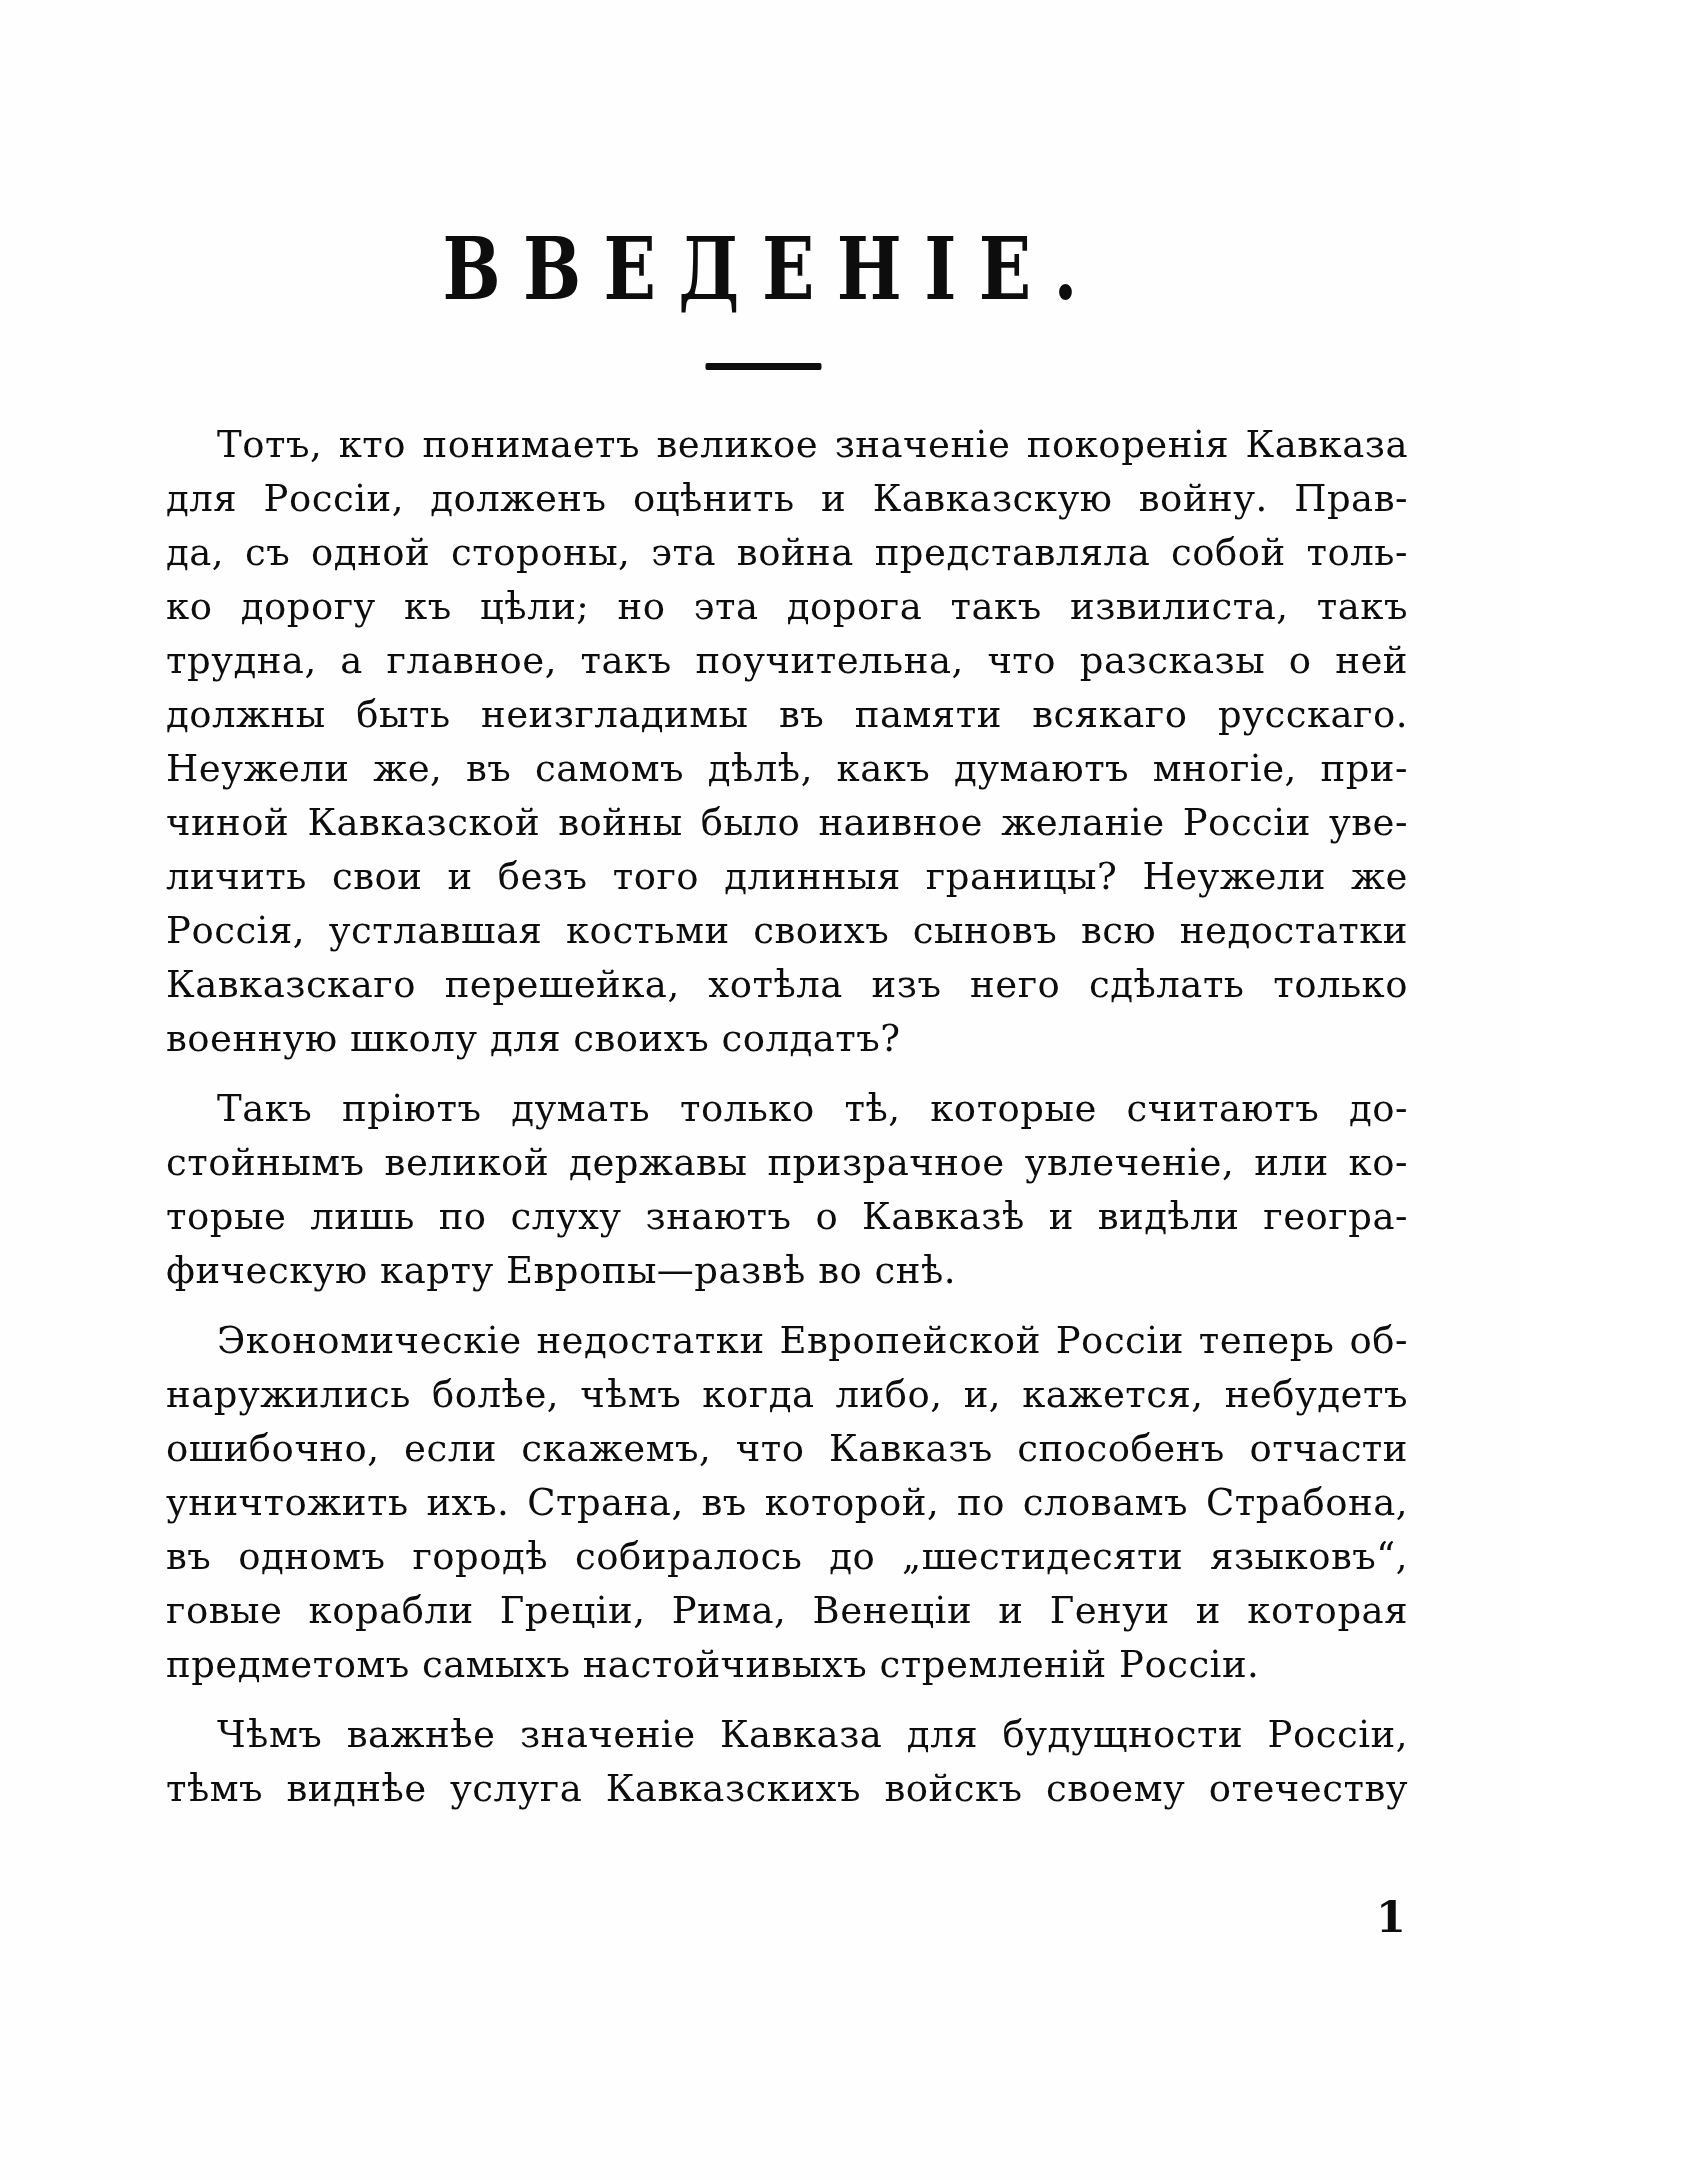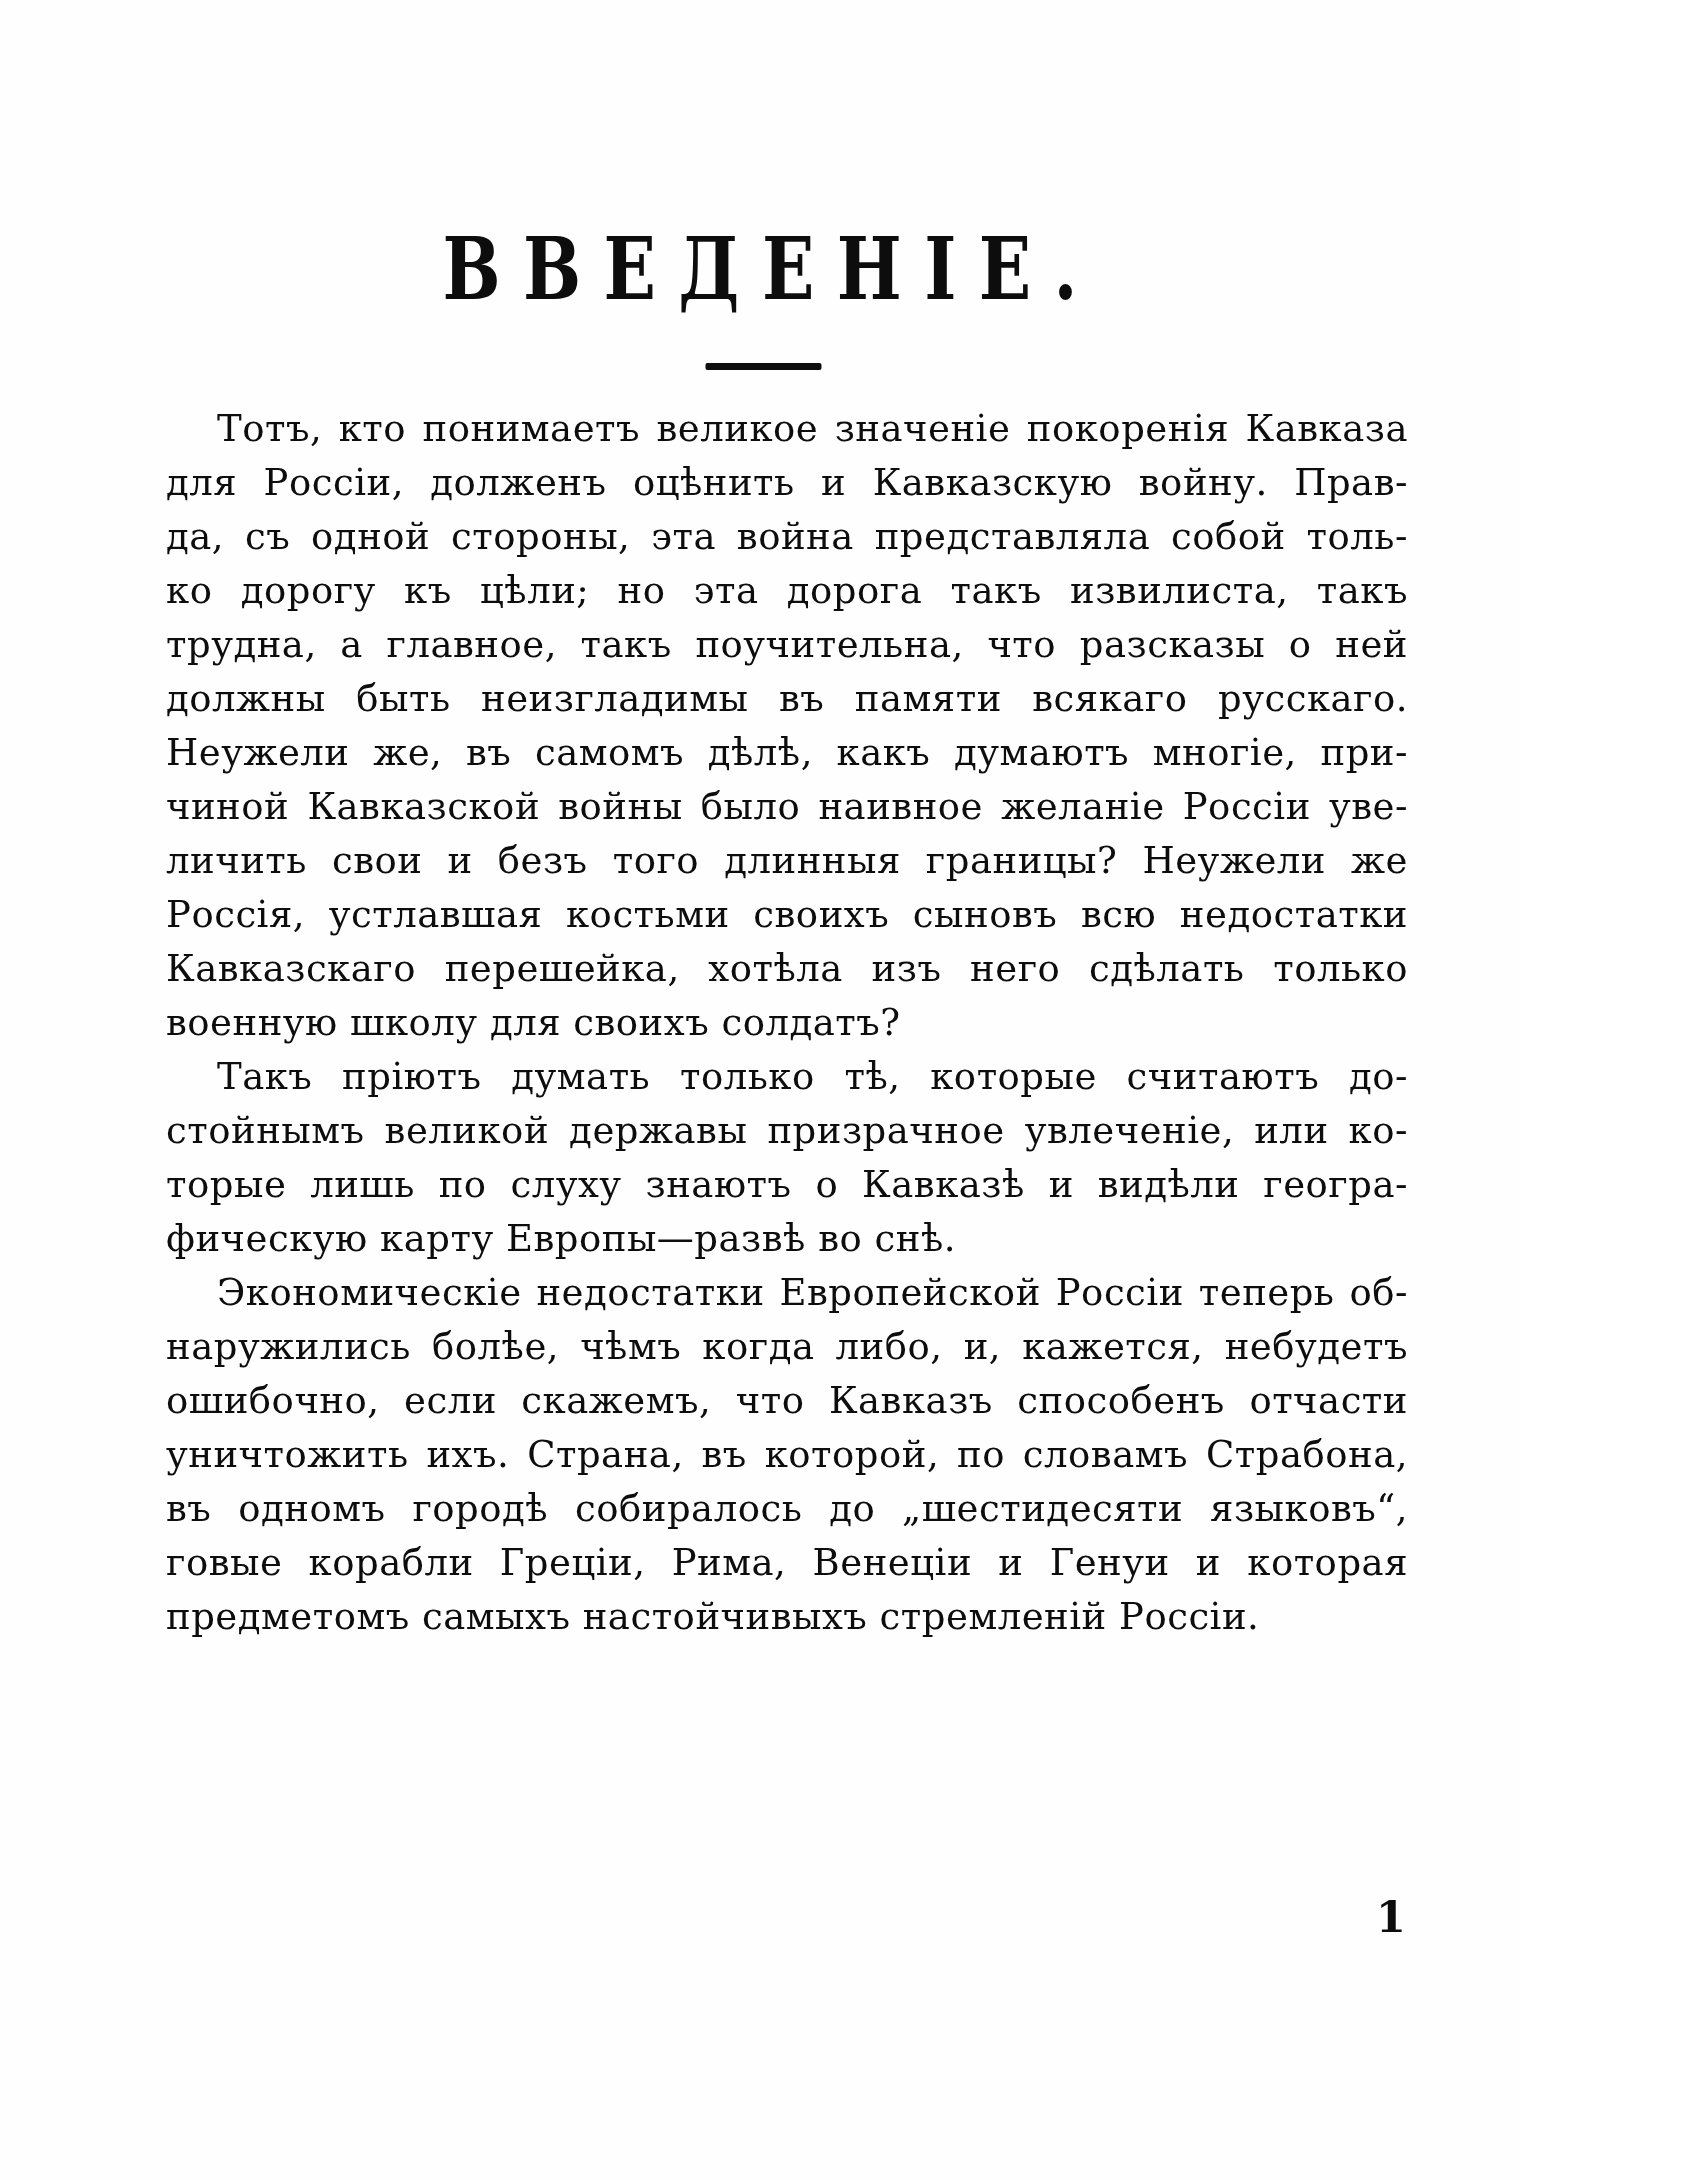--- a/index.html
+++ b/index.html
@@ -52,21 +52,21 @@
     font-size: 37px;
     line-height: 54px;
     letter-spacing: 0.5px;
   }
   .paragraph { margin: 0; }
   .line {
     height: 54px;
     text-align: justify;
     text-align-last: justify;
   }
-  .line.firstline { text-indent: 51px; }
+  .line.firstline { text-indent: 51px; margin-top: 16px; }
   .line.lastline  { text-align-last: left; }
   
   .page-number {
     position: absolute;
     left: 1376px;
     top: 1894px;
     font-size: 43px;
     font-weight: bold;
     line-height: 47px;
   }
@@ -103,18 +103,22 @@
       </div>
       <div class="paragraph">
         <div class="line firstline">Экономическіе недостатки Европейской Россіи теперь об-</div>
         <div class="line">наружились болѣе, чѣмъ когда либо, и, кажется, небудетъ</div>
         <div class="line">ошибочно, если скажемъ, что Кавказъ способенъ отчасти</div>
         <div class="line">уничтожить ихъ. Страна, въ которой, по словамъ Страбона,</div>
         <div class="line">въ одномъ городѣ собиралось до „шестидесяти языковъ“,</div>
         <div class="line">говые корабли Греціи, Рима, Венеціи и Генуи и которая</div>
         <div class="line lastline">предметомъ самыхъ настойчивыхъ стремленій Россіи.</div>
       </div>
+      <div class="paragraph">
+        <div class="line firstline">Чѣмъ важнѣе значеніе Кавказа для будущности Россіи,</div>
+        <div class="line">тѣмъ виднѣе услуга Кавказскихъ войскъ своему отечеству</div>
+      </div>
     </div>
 
   <div class="page-number">1</div>
 
 </div>
 
 
 </body></html>

